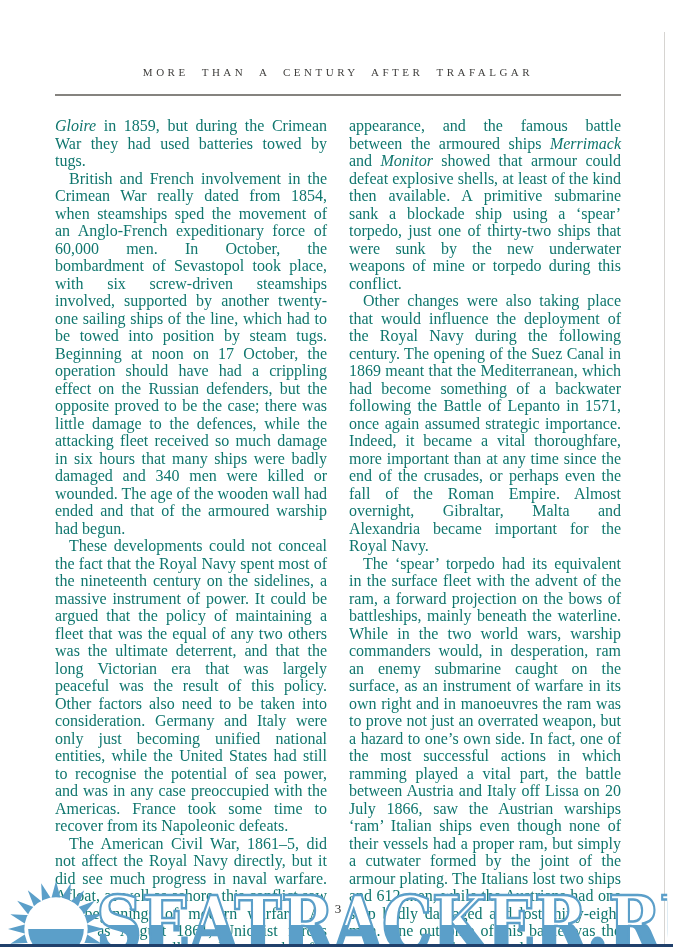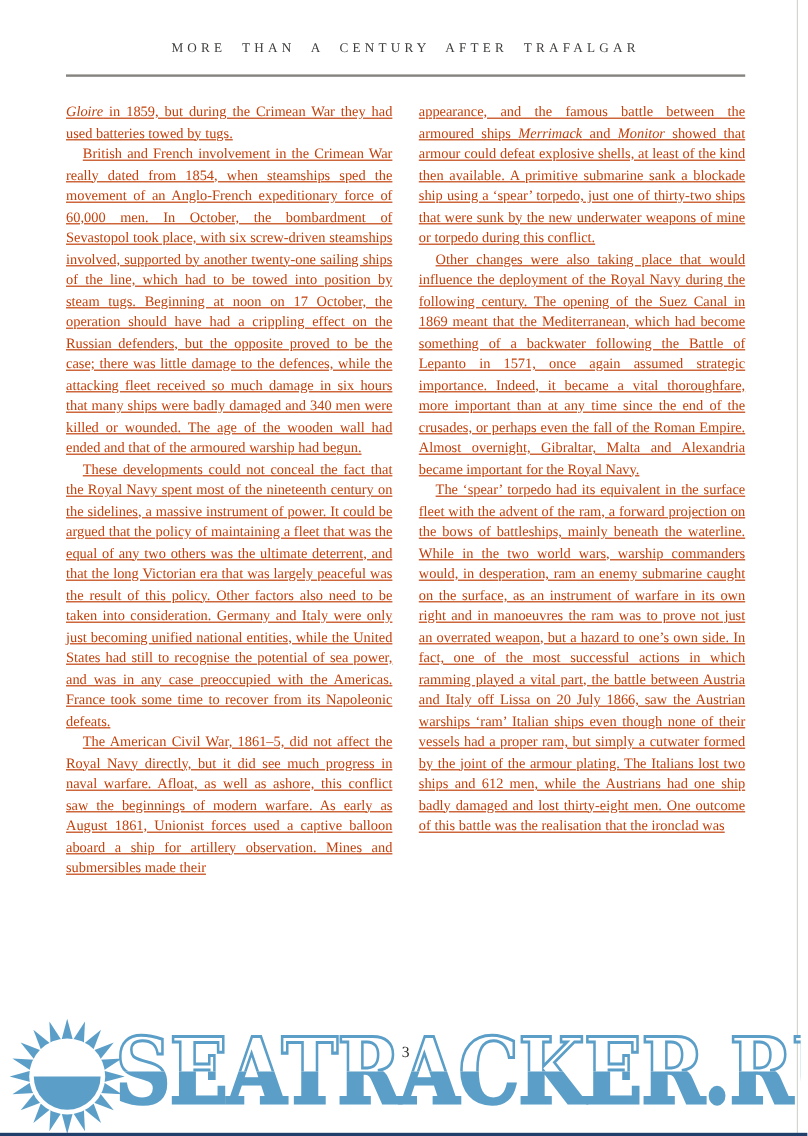--- a/index.html
+++ b/index.html
@@ -1,36 +1,35 @@
 <!DOCTYPE html>
 <html style="--wm-blue: #5b9fc9; --bar-navy: #20406b;"><head>
 <meta charset="utf-8">
 <style>
   html,body{margin:0;padding:0;}
   body{
     width:673px;height:947px;position:relative;background:#ffffff;
     font-family:"Liberation Serif", serif;overflow:hidden;
   }
-  .page{position:absolute;inset:0;}
+  .page{position:absolute;inset:0;margin-top:32px;}
   .running-header{
     position:absolute;top:34px;left:55px;width:566px;text-align:center;
     font-size:11px;color:#3f3e3c;letter-spacing:3.5px;word-spacing:7px;
     font-family:"Liberation Serif", serif;
   }
   .header-rule{
     position:absolute;top:62px;left:55px;width:566px;height:2px;background:#85837f;
   }
   .columns{
     position:absolute;top:85px;left:55px;width:566px;display:flex;gap:22px;
   }
   .col{width:272px;}
   .col p{
-    margin:0;font-size:12px;line-height:17.5px;color:#c2410c;
+    margin:0;font-size:16px;line-height:17.5px;color:#0f766e;
     text-align:justify;
-    text-decoration:underline;
   }
   .col p.indent{text-indent:14px;}
   .col i{font-style:italic;}
   .page-number{
     position:absolute;top:869px;left:55px;width:566px;text-align:center;
     font-size:13px;color:#2e2d2a;z-index:5;
   }
   .watermark{position:absolute;left:0;top:843px;width:673px;height:104px;z-index:3;}
   .sun{position:absolute;left:8px;top:6px;}
   .wm-text-wrap{

